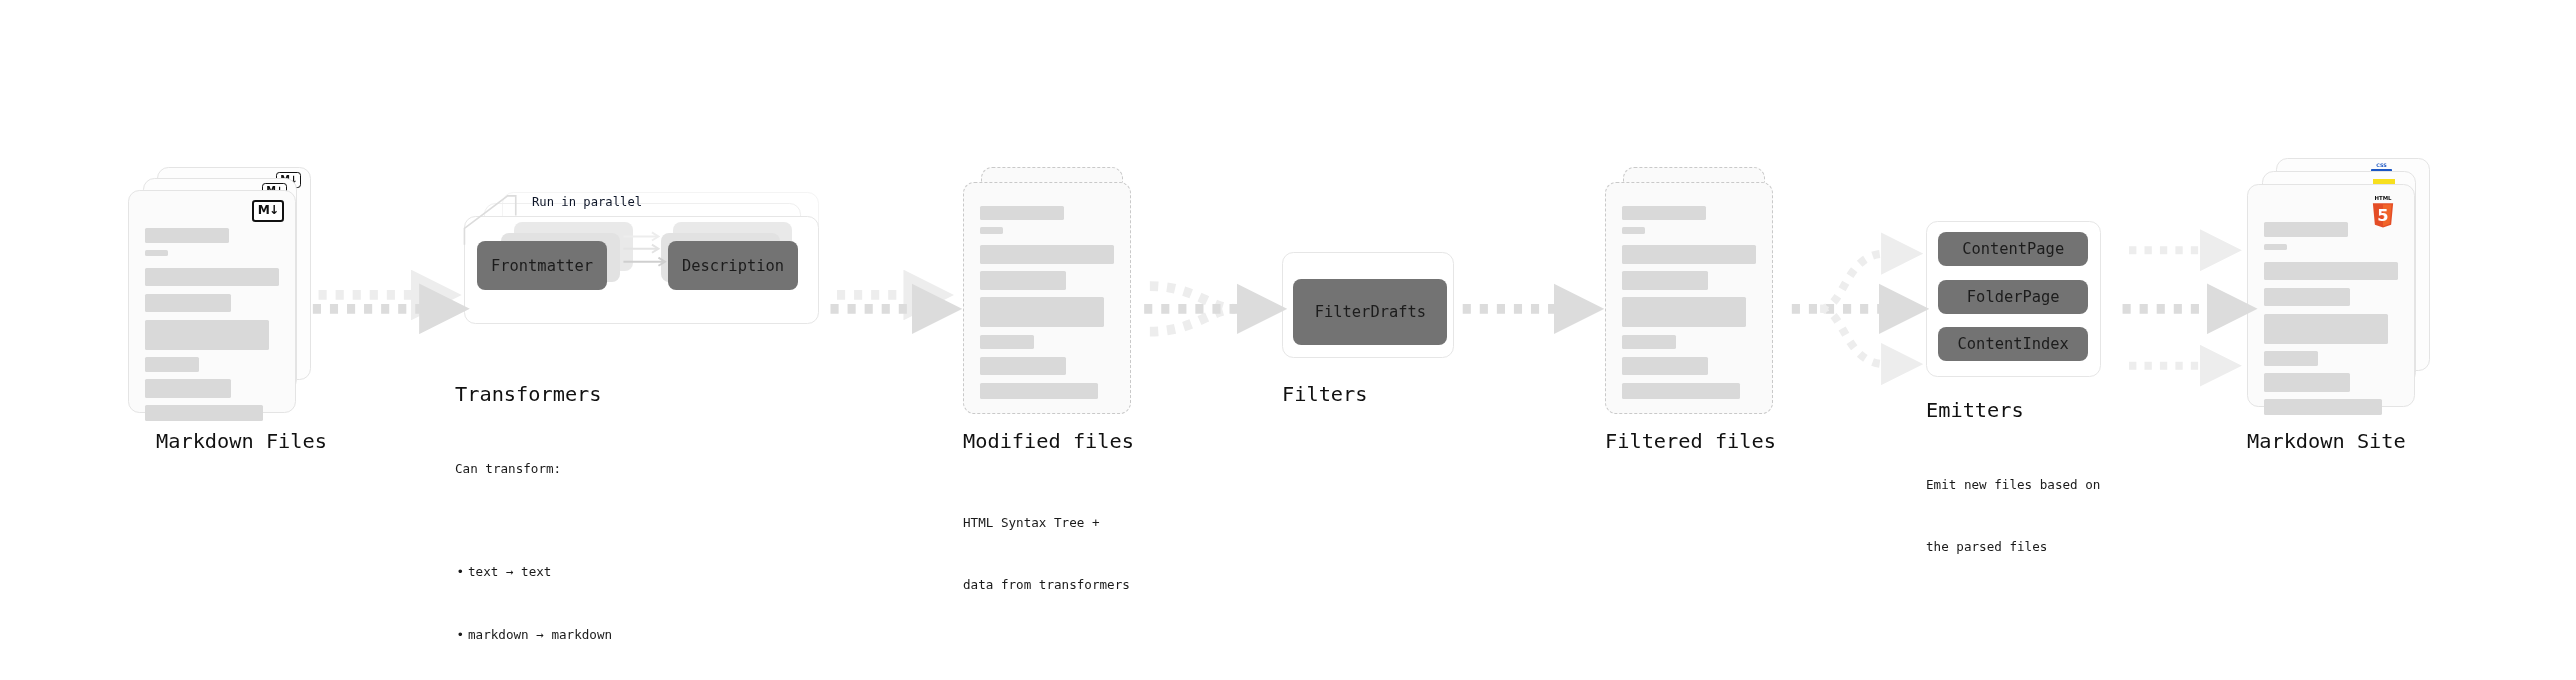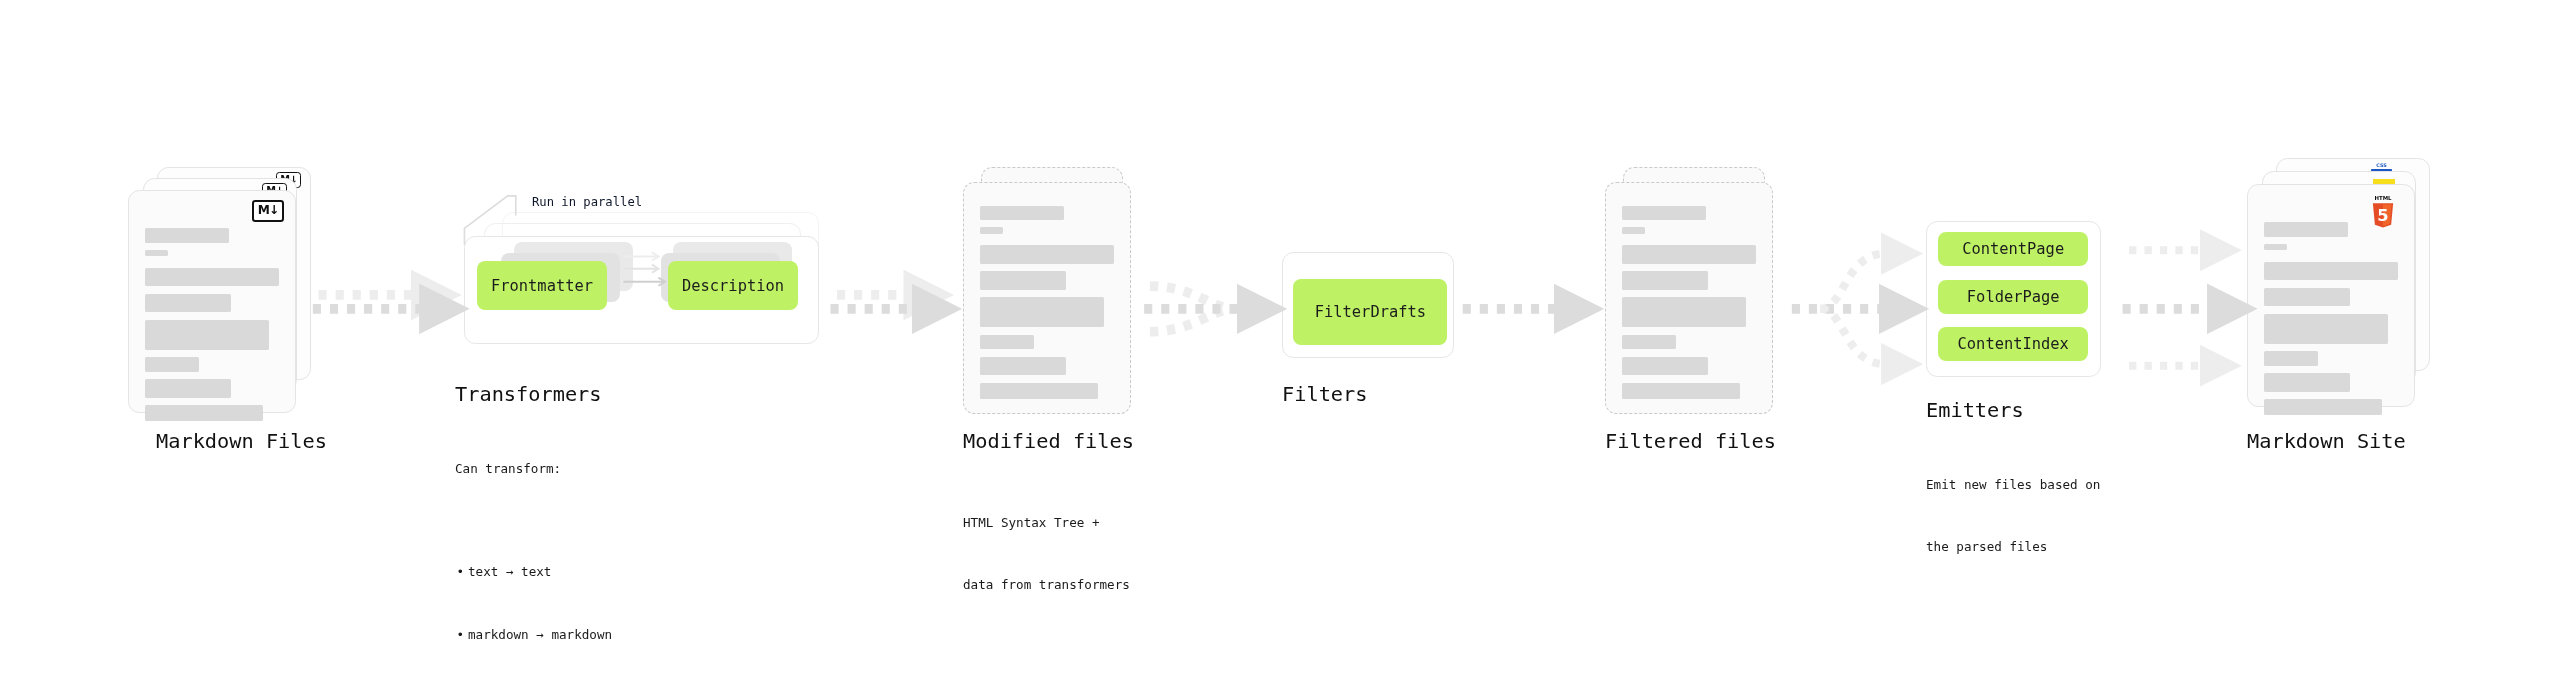--- a/index.html
+++ b/index.html
@@ -72,21 +72,21 @@
     background: #ffffff;
     border: 1.6px solid #e6e6e6;
     border-radius: 11.4px;
     box-sizing: border-box;
   }
   .panel.faint  { border-color: #efefef; background: transparent; }
   .panel.fainter{ border-color: #f4f4f4; background: transparent; }
 
   .pill {
     position: absolute;
-    background: #bef264;
+    background: #737373;
     border-radius: 8.1px;
     display: flex; align-items: center; justify-content: center;
     font-family: "DejaVu Sans Mono", "Liberation Mono", monospace;
     font-size: 15.4px; color: #1c1c1c;
     box-sizing: border-box;
     white-space: nowrap;
   }
   .pill.l1 { background: #e9e9e9; color: transparent; }
   .pill.l2 { background: #e2e2e2; color: transparent; }
 
@@ -144,21 +144,21 @@
         <div class="dl" style="width:40%; height:14.6px;"></div>
         <div class="dl" style="width:64%; height:18.7px;"></div>
         <div class="dl" style="width:88%; height:16.3px;"></div>
       </div>
     </div>
     <div class="badge md-badge" style="left:124px; top:32.5px;">M↓</div>
   </div>
 
   <div class="caption-title" style="left:127px; top:429px;margin-left:29px;">Markdown Files</div>
 
-  <div class="node" style="left:455px; top:212px; width:374px; height:163px;text-align:center;">
+  <div class="node" style="left:455px; top:192px; width:374px; height:163px;text-align:center;">
 
     <div class="panel fainter" style="left:47px; top:0px; width:317px; height:107px;"></div>
     <div class="panel faint" style="left:29px; top:11.4px; width:317px; height:111px;"></div>
     <div class="panel" style="left:9px; top:23.6px; width:355px; height:108px;"></div>
 
     <div class="pill l1" style="left:59px; top:30px; width:119px; height:49px;">Frontmatter</div>
     <div class="pill l1" style="left:218px; top:30px; width:119px; height:49px;">Description</div>
 
     <div class="pill l2" style="left:46px; top:41px; width:119px; height:49px;">Frontmatter</div>
     <div class="pill l2" style="left:206px; top:41px; width:119px; height:49px;">Description</div>

